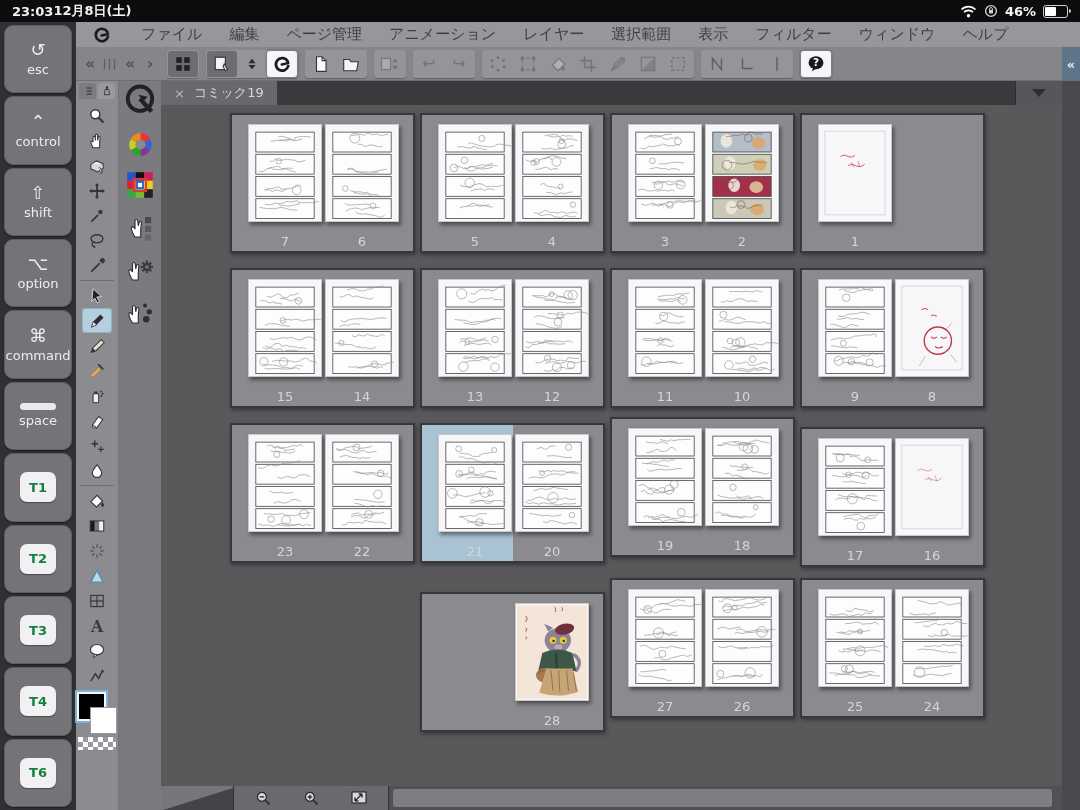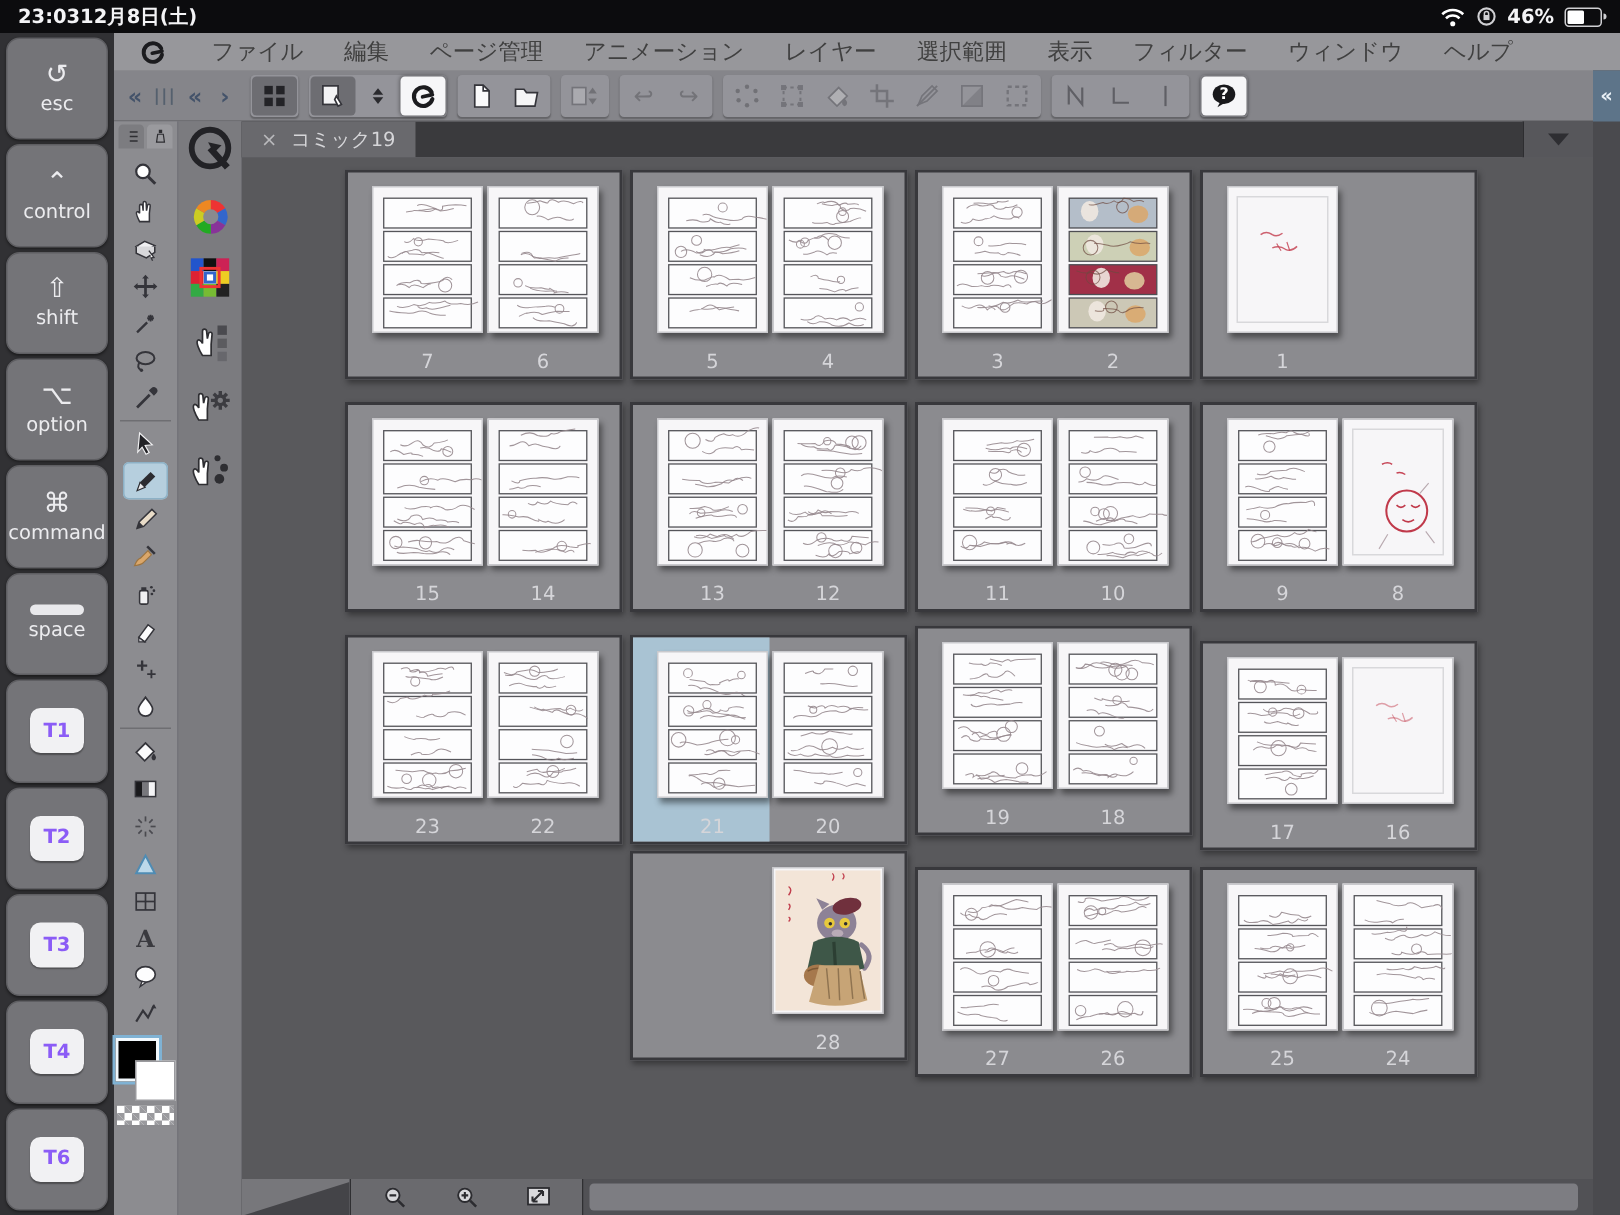--- a/index.html
+++ b/index.html
@@ -12,21 +12,21 @@
   .sb-right{display:flex;gap:7px;align-items:center;font-weight:600;}
   .batt{position:relative;width:23px;height:11px;border:1px solid #cfcfd2;border-radius:3px;}
   .batt i{position:absolute;left:1px;top:1px;bottom:1px;width:46%;background:#fff;border-radius:1px;}
   .batt:after{content:"";position:absolute;right:-4px;top:3px;width:2px;height:4px;background:#cfcfd2;border-radius:0 2px 2px 0;}
   
   .edge{position:absolute;left:0;top:22px;width:76px;bottom:0;background:#313134;display:flex;flex-direction:column;gap:3px;padding:3px 4px;box-sizing:border-box;}
   .key{flex:1;background:#747478;border:1px solid #5e5e62;border-radius:9px;box-shadow:0 1px 2px rgba(0,0,0,.45);
     display:flex;flex-direction:column;align-items:center;justify-content:center;gap:3px;color:#ececef;font-size:13px;}
   .key .kicon{font-size:18px;line-height:1;font-family:"DejaVu Sans",sans-serif;}
   .key .spacebar{width:36px;height:7px;background:#e9e9ec;border-radius:4px;}
-  .key .tinner{width:36px;height:30px;background:#f1f1f3;border-radius:7px;color:#8b5cf6;display:flex;align-items:center;justify-content:center;font-size:13px;font-weight:600;box-shadow:0 1px 1px rgba(0,0,0,.35);}
+  .key .tinner{width:36px;height:30px;background:#f1f1f3;border-radius:7px;color:#15803d;display:flex;align-items:center;justify-content:center;font-size:13px;font-weight:600;box-shadow:0 1px 1px rgba(0,0,0,.35);}
   
   .app{position:absolute;left:76px;top:22px;right:0;bottom:0;background:#85858a;}
   .menubar{position:absolute;left:0;right:0;top:0;height:25px;background:#97979b;display:flex;align-items:center;gap:27px;padding-left:16px;font-size:15px;color:#404040;box-sizing:border-box;}
   .menubar .mitem{cursor:default;white-space:nowrap;}
   .csplogo{width:20px;height:20px;margin-right:2px;}
   .toolbar{position:absolute;left:0;right:18px;top:25px;height:34px;background:#85858a;display:flex;align-items:center;gap:7px;padding:0 4px;box-sizing:border-box;border-bottom:1px solid #6f6f73;}
   .tbgroup{display:flex;align-items:center;background:#94949a;border-radius:3px;padding:1px;box-shadow:0 1px 1px rgba(0,0,0,.25);}
   .tbnav{display:flex;align-items:center;gap:2px;background:none;box-shadow:none;color:#3f4c5c;font-weight:bold;}
   .tbtn{width:30px;height:26px;display:flex;align-items:center;justify-content:center;border-radius:3px;color:#2f2f33;font-size:14px;}
   .tbtn.pressed{background:#6d6d72;}
@@ -1186,21 +1186,21 @@
           <div class="pagewrap pos1">
             <svg width="72" height="96" viewBox="0 0 74 98">
               <rect x="6" y="6" width="62" height="86" fill="none" stroke="#d8d8db" stroke-width="1"></rect>
               <path d="M22 32q4-3 8 0 q3 2 7-1" fill="none" stroke="#c64556" stroke-width="1" opacity="0.5"></path>
               <path d="M30 41q5-2 9 1 q4 2 8-2" fill="none" stroke="#c64556" stroke-width="1" opacity="0.5"></path>
               <path d="M33 38l3 5M40 37l2 6" stroke="#c64556" stroke-width=".8" fill="none" opacity="0.5"></path>
             </svg>
           </div>
           <div class="pnum pos1">16</div>
         </div>
-        <div class="spread" style="left: 259px; top: 462px;">
+        <div class="spread" style="left: 259px; top: 487px;">
           <div class="pagewrap pos1">
             <svg width="72" height="96" viewBox="0 0 74 98">
               <rect x="1" y="1" width="72" height="96" fill="#f3e5d8"></rect>
               <path d="M10 12q3 2 0 6M10 24q2 1 0 4M10 33q2 1 0 3" stroke="#c2404e" stroke-width="1" fill="none"></path>
               <path d="M60 52q9 7 2 16" stroke="#8d8296" stroke-width="3.4" fill="none" stroke-linecap="round"></path>
               <path d="M33 28l-4-8 9 4zM51 27l6-7-9 2z" fill="#8d8296"></path>
               <ellipse cx="43" cy="37" rx="13.5" ry="12.5" fill="#8d8296"></ellipse>
               <ellipse cx="50" cy="25.5" rx="10" ry="5.6" fill="#70303d" transform="rotate(-12 50 25.5)"></ellipse>
               <circle cx="38" cy="37" r="3.6" fill="#e7c93c"></circle>
               <circle cx="48.5" cy="37" r="3.6" fill="#e7c93c"></circle>

